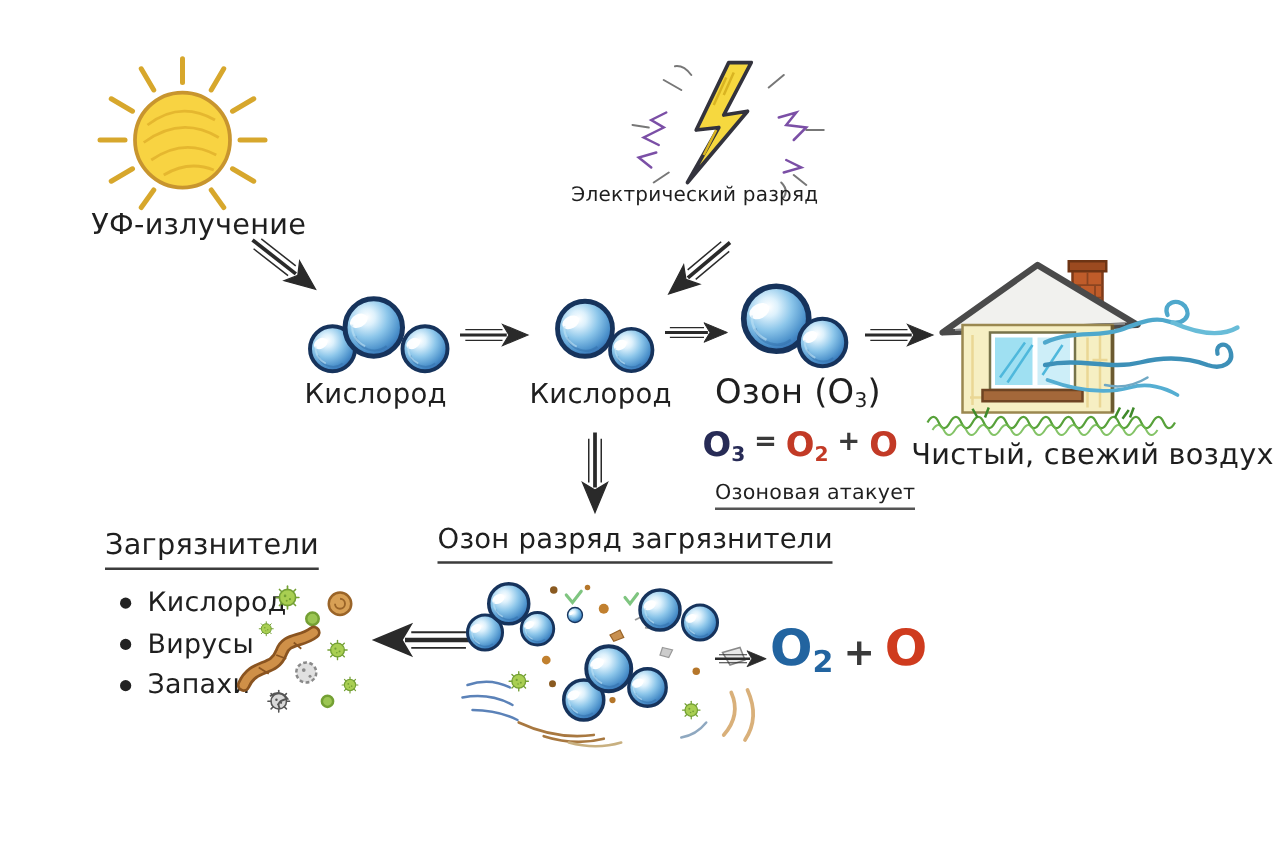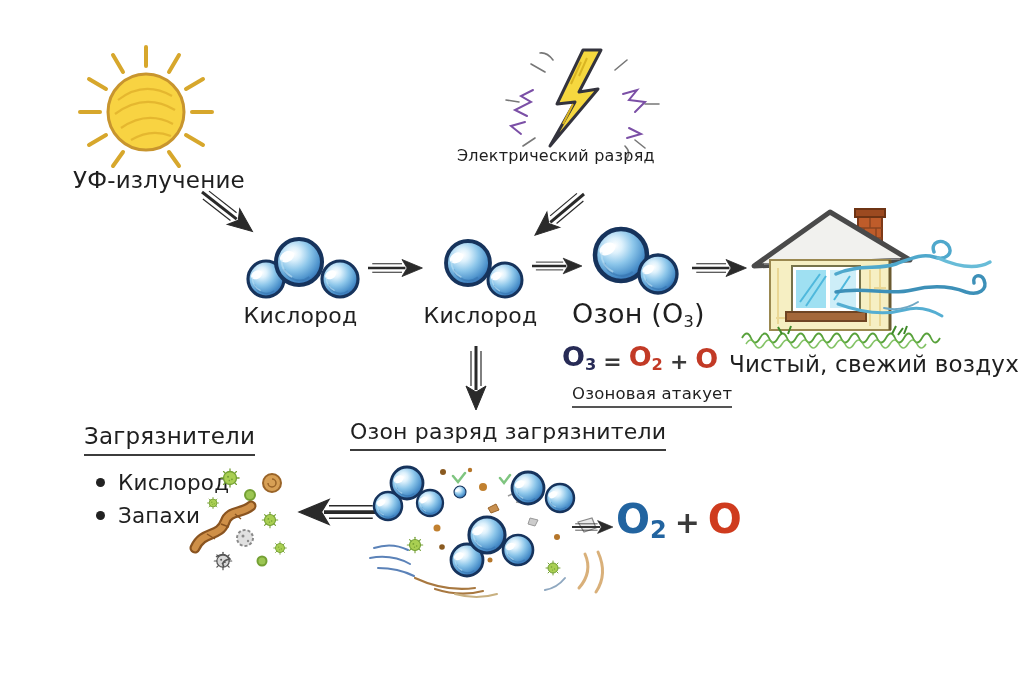--- a/index.html
+++ b/index.html
@@ -9,21 +9,21 @@
   .lbl{white-space:nowrap;letter-spacing:.2px;line-height:1.1}
   svg{overflow:visible;display:block}
   .sub{font-size:.6em;vertical-align:-0.22em;font-weight:inherit}
   .underline{border-bottom:2px solid #3c3c3c;padding-bottom:5px;display:inline-block}
   .note-underline{border-bottom:2px solid #555;padding-bottom:3px;display:inline-block}
   .c-navy{color:var(--formula_navy,#272b56)}
   .c-red{color:var(--formula_red,#c23a26)}
   .c-blue{color:var(--result_blue,#2264a0)}
   .c-orange{color:var(--result_red,#cf3b1e)}
   .c-dark{color:#3a3a3a}
-  .formula{font-weight:bold;display:flex;align-items:flex-end;gap:7px;font-size:27px}
+  .formula{font-weight:bold;display:flex;align-items:flex-start;gap:7px;font-size:27px}
   .result-formula{font-weight:bold;display:flex;align-items:baseline;gap:8px;font-size:40px}
   .result-formula .plus{font-size:30px}
   .bullet-row{display:flex;align-items:center;margin-bottom:9px}
   .dot{width:9px;height:9px;border-radius:50%;background:#222;margin-right:13px;flex:0 0 auto}
 </style>
 </head>
 <body>
 
 <svg class="abs" width="0" height="0" aria-hidden="true">
   <defs>
@@ -192,20 +192,24 @@
 <div class="abs lbl underline" style="left:350px;top:420px;font-size:22px">Озон разряд загрязнители</div>
 
 <div class="abs lbl underline" style="left:84px;top:424px;font-size:23px">Загрязнители</div>
 <div class="abs" style="left:96px;top:471px;font-size:21.5px">
   <div class="bullet-row">
       <span class="dot"></span>
       <span class="lbl">Кислород</span>
     </div>
   <div class="bullet-row">
       <span class="dot"></span>
+      <span class="lbl">Вирусы</span>
+    </div>
+  <div class="bullet-row">
+      <span class="dot"></span>
       <span class="lbl">Запахи</span>
     </div>
 </div>
 
 <svg class="abs" style="left:183px;top:458px" width="120" height="150">
   <use href="#germ-spiky" transform="translate(47,20) scale(0.65)"></use>
   <circle cx="89" cy="25" r="9" fill="#d8a055" stroke="#9a6428" stroke-width="2"></circle>
   <path d="M89,21 a4,4 0 1 1 -4,4" stroke="#9a6428" stroke-width="1.5" fill="none"></path>
   <use href="#germ-spiky" transform="translate(30,45) scale(0.4)"></use>
   <circle cx="67" cy="37" r="5" fill="#9cc653" stroke="#74a034" stroke-width="2"></circle>

